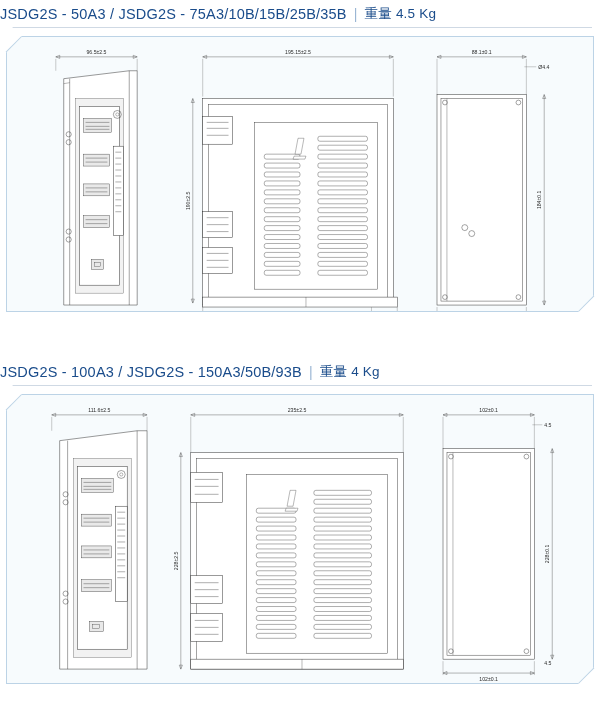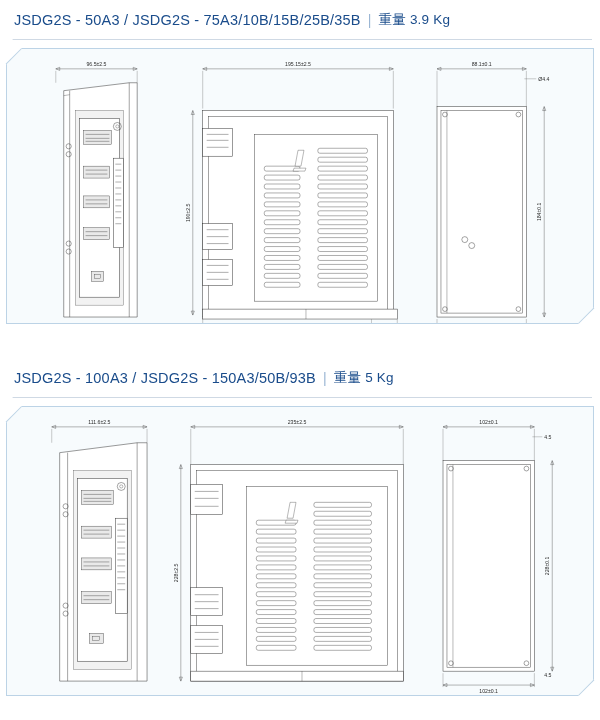--- a/index.html
+++ b/index.html
@@ -18,22 +18,21 @@
   .section {
     position: absolute;
     left: 0;
     width: 600px;
   }
   .sec1 { top: 0; }
   .sec2 { top: 358px; }
 
   .sec-title {
     position: relative;
-    height: 40px;
-    padding-left: 14px;
+    height: 28px;
     display: flex;
     align-items: center;
     font-size: 14.5px;
     letter-spacing: 0.2px;
     color: #1a4c8b;
     white-space: nowrap;
   }
   .sec-title .model {
     font-size: 14.5px;
     color: #1a4c8b;
@@ -96,21 +95,21 @@
   .lgrey { fill: #f2f2f2; stroke: #444; stroke-width: 0.35; }
   .vent { fill: none; stroke: #333; stroke-width: 0.4; }
 </style>
 </head>
 <body>
 
 <div class="section sec1">
   <div class="sec-title">
     <span class="model">JSDG2S - 50A3 / JSDG2S - 75A3/10B/15B/25B/35B</span>
     <span class="divider">|</span>
-    <span class="weight">重量 3.9 Kg</span>
+    <span class="weight">重量 4.5 Kg</span>
     <div class="title-rule"></div>
   </div>
 
   <div class="panel">
     <svg viewBox="0 0 588 276" width="586" height="274">
 
       <g>
 
         <line class="dim" x1="48" y1="20" x2="130" y2="20"></line>
         <path class="dim" d="M48 20 l4 -1.6 v3.2 z" fill="#444"></path>
@@ -304,21 +303,21 @@
         <text class="dimtxt" x="477" y="296" text-anchor="middle">88.1±0.1</text>
       </g>
     </svg>
   </div>
 </div>
 
 <div class="section sec2">
   <div class="sec-title">
     <span class="model">JSDG2S - 100A3 / JSDG2S - 150A3/50B/93B</span>
     <span class="divider">|</span>
-    <span class="weight">重量 5 Kg</span>
+    <span class="weight">重量 4 Kg</span>
     <div class="title-rule"></div>
   </div>
 
   <div class="panel tall">
     <svg viewBox="0 0 588 290" width="586" height="288">
 
       <g>
         <line class="dim" x1="44" y1="20" x2="140" y2="20"></line>
         <path class="dim" d="M44 20 l4 -1.6 v3.2 z" fill="#444"></path>
         <path class="dim" d="M140 20 l-4 -1.6 v3.2 z" fill="#444"></path>

